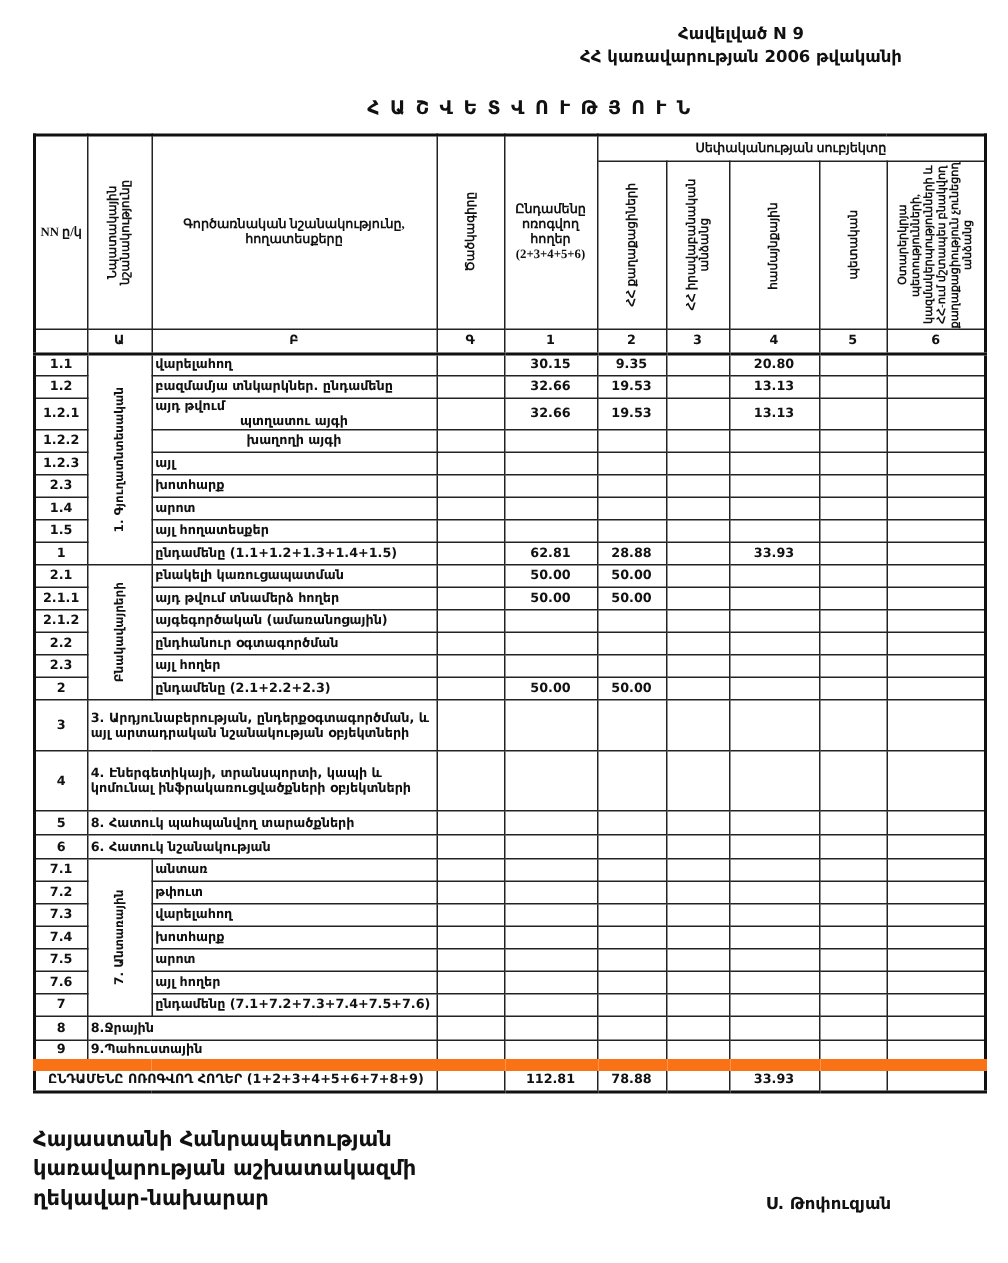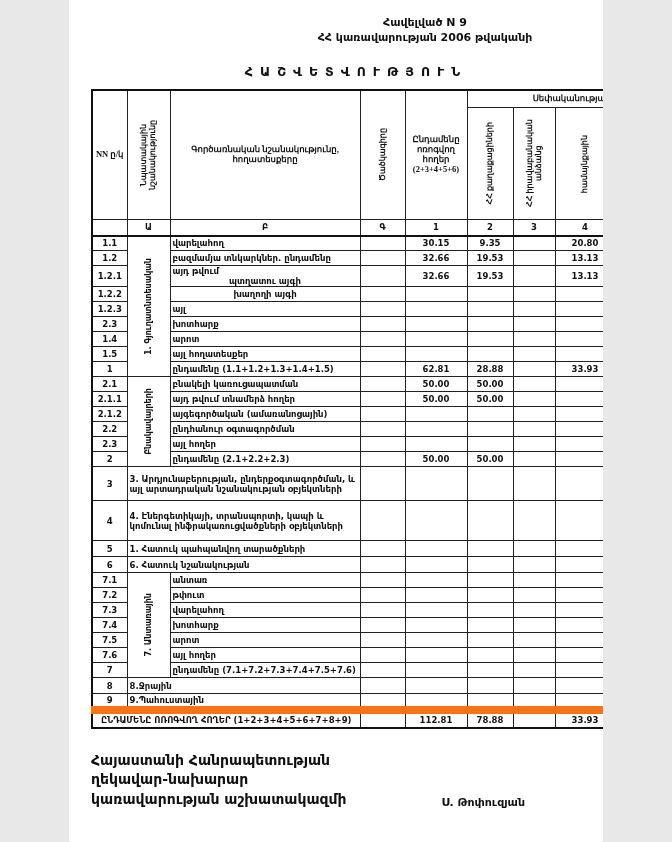--- a/index.html
+++ b/index.html
@@ -1,17 +1,17 @@
 <!DOCTYPE html>
 <html><head>
 <meta charset="utf-8">
 <style>
   html,body{margin:0;padding:0;background:#e8e8e8;}
   .page{
-    width:534px;height:842px;background:#fff;position:relative;
+    width:672px;height:842px;background:#fff;position:relative;
     font-family:"DejaVu Sans",sans-serif;color:#111;overflow:hidden;
     margin:0 auto;box-sizing:border-box;
   }
   
   .appendix{
     margin:16px 8px 0 auto;width:340px;text-align:center;
     font-size:11px;font-weight:700;line-height:1.35;
   }
   
   .titleblock{text-align:center;margin-top:18px;margin-left:40px;}
@@ -322,21 +322,21 @@
           <td></td>
           <td class="val"></td>
           <td class="val"></td>
           <td class="val"></td>
           <td class="val"></td>
           <td class="val"></td>
           <td class="val"></td>
         </tr>
         <tr style="height: 16px;">
           <td class="num">5</td>
-          <td class="lbl" colspan="2">1. Հատուկ պահպանվող տարածքների</td>
+          <td class="lbl" colspan="2">8. Հատուկ պահպանվող տարածքների</td>
           <td></td>
           <td class="val"></td>
           <td class="val"></td>
           <td class="val"></td>
           <td class="val"></td>
           <td class="val"></td>
           <td class="val"></td>
         </tr>
         <tr style="height: 16px;">
           <td class="num">6</td>
@@ -460,19 +460,19 @@
           <td class="val">33.93</td>
           <td class="val"></td>
           <td class="val"></td>
         </tr>
       </tbody>
   </table>
 
   <div class="sig">
     <div class="sig-left">
       <div>Հայաստանի Հանրապետության</div>
+      <div>կառավարության աշխատակազմի</div>
       <div>ղեկավար-նախարար</div>
-      <div>կառավարության աշխատակազմի</div>
     </div>
     <div class="sig-name">Ս. Թոփուզյան</div>
   </div>
 
 </div>
 
 </body></html>

